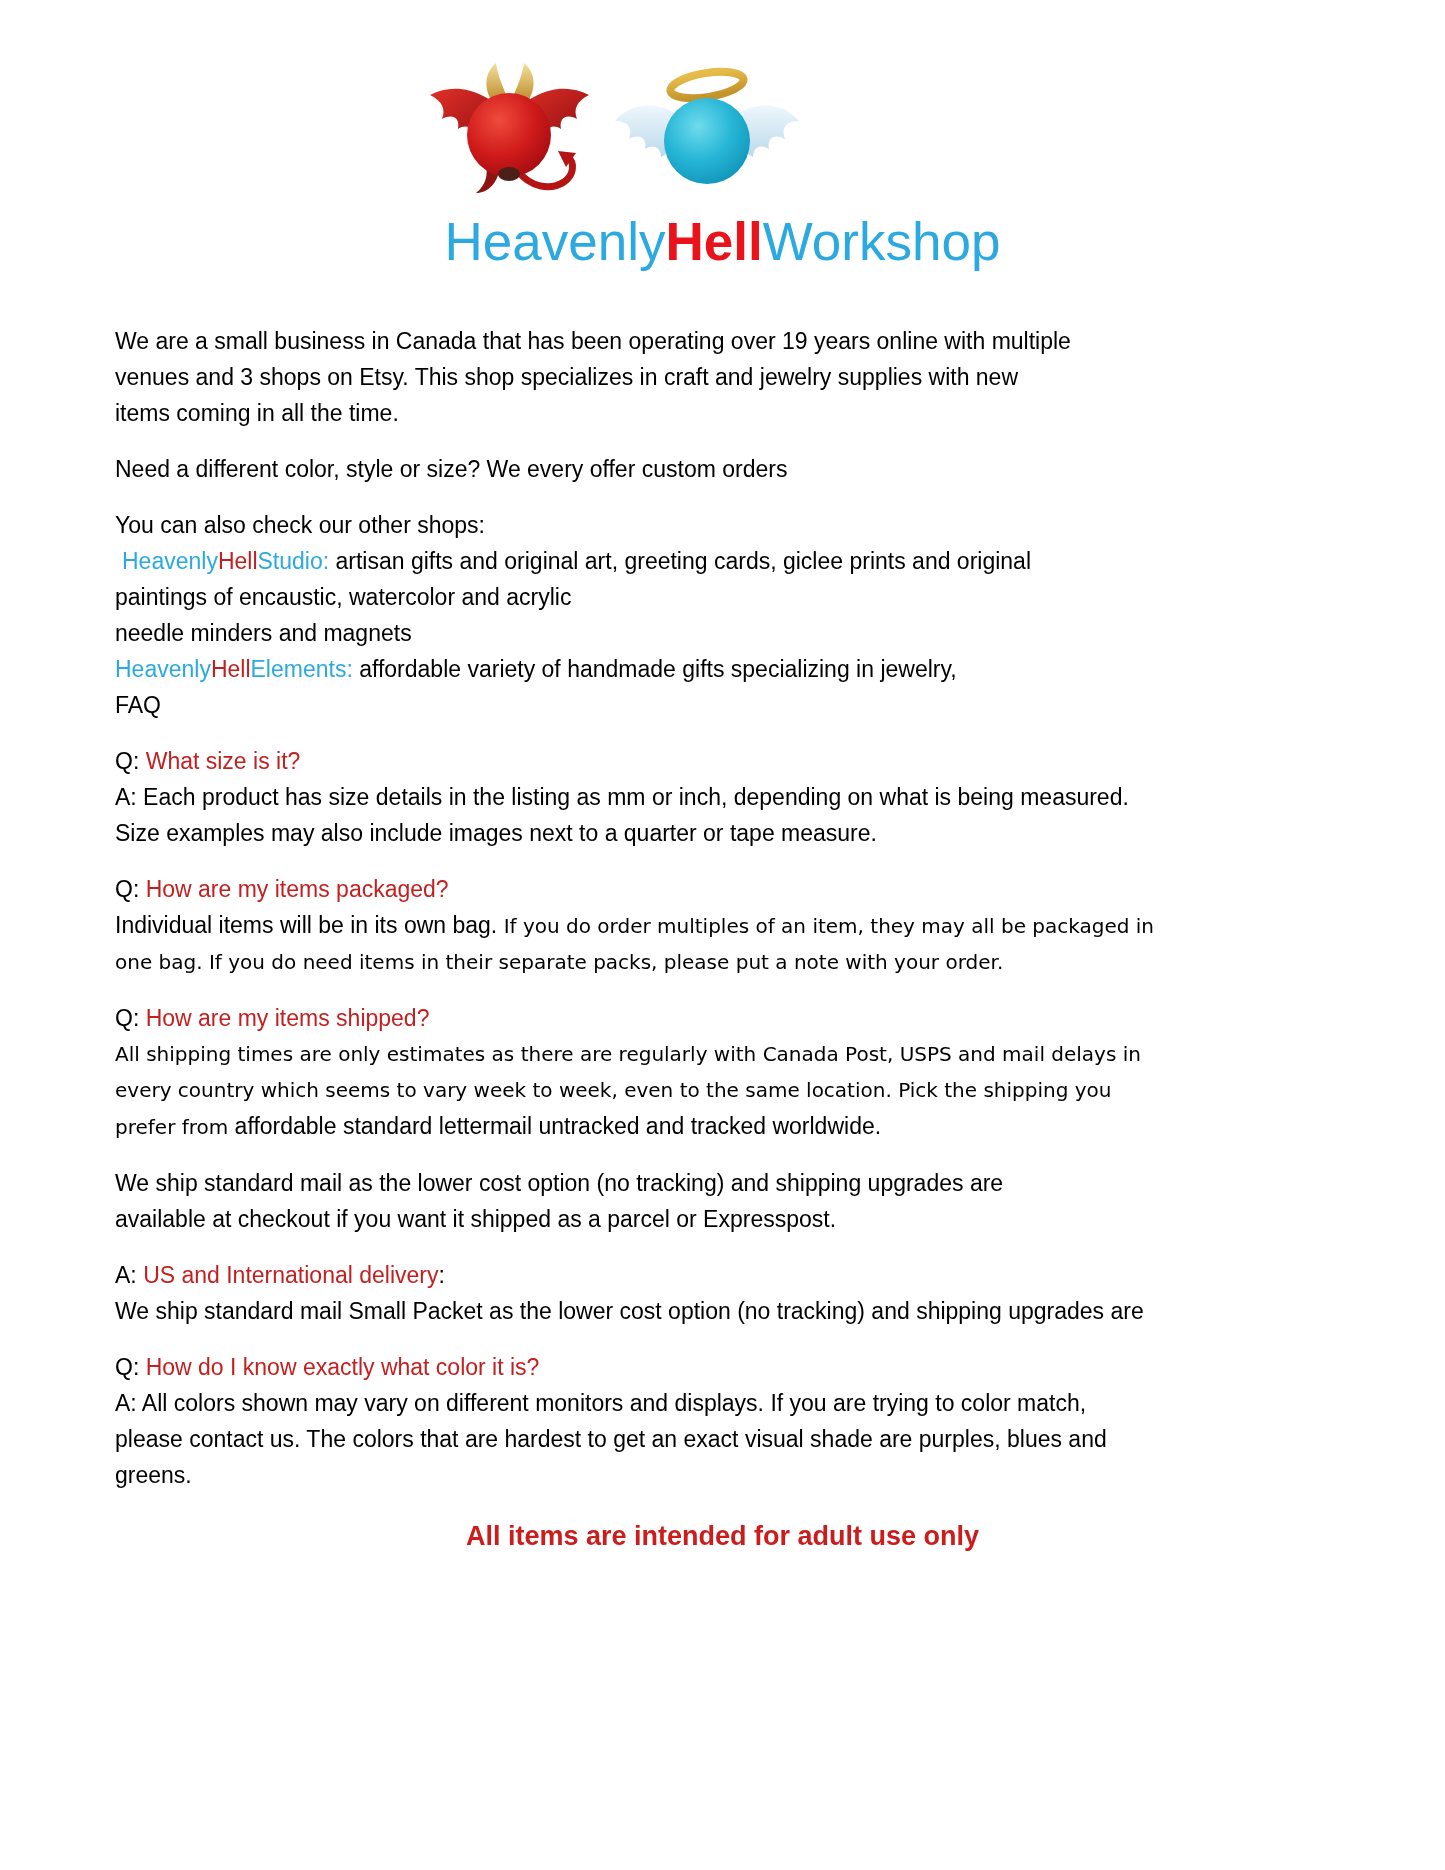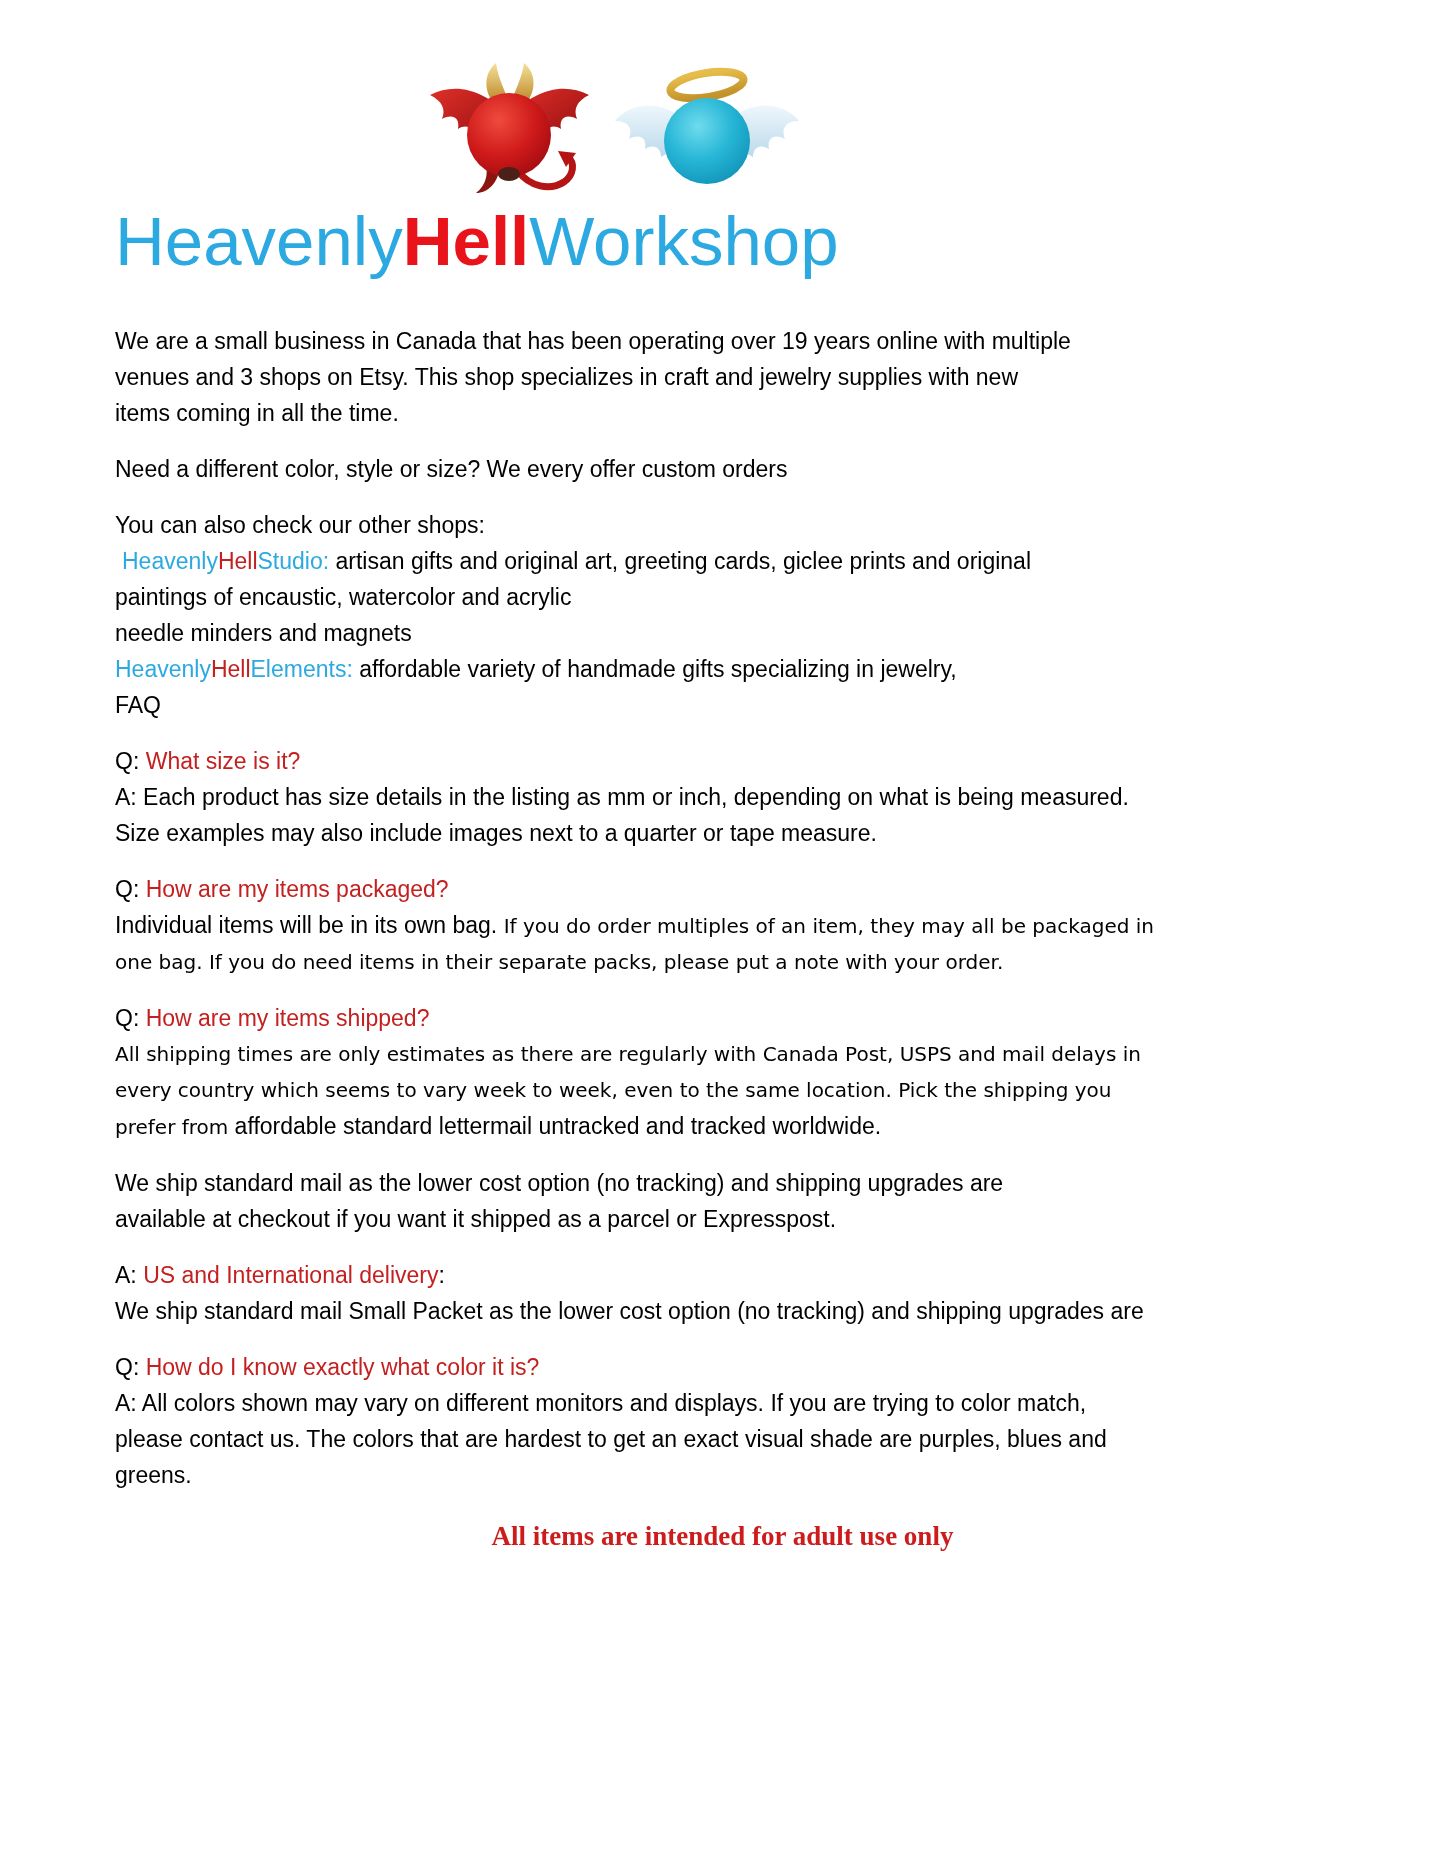--- a/index.html
+++ b/index.html
@@ -7,31 +7,31 @@
     --footer-red:#CC1C1C; --ink:#000000; --bg:#FFFFFF;
   }
   html,body{margin:0;padding:0;background:#fff;}
   .page{
     width:1445px;height:1870px;background:var(--bg);box-sizing:border-box;
     padding:55px 115px 0 115px;position:relative;overflow:hidden;
     font-family:"Liberation Sans",sans-serif;font-size:23px;color:var(--ink);
   }
   .logo-row{display:flex;justify-content:center;align-items:flex-start;gap:12px;
     height:140px;transform:translateX(-112px);}
-  .title{margin:12px 0 0;font-weight:400;font-size:69px;line-height:70px;}
+  .title{margin:12px 0 0;text-align:center;font-weight:400;font-size:53px;line-height:70px;}
   .title .blue{color:var(--blue);}
   .title .hell{color:var(--title-red);font-weight:700;}
   .blk{margin:20px 0 0;line-height:36px;}
   .blk.intro{margin-top:46px;}
   .ln{display:block;white-space:nowrap;}
   .indent1{padding-left:7px;}
   .blue{color:var(--blue);}
   .red{color:var(--heading-red);}
   .hv{font-family:"DejaVu Sans",sans-serif;font-size:20px;}
-  .footer{margin-top:28px;text-align:center;font-family:Liberation Serif, serif;
+  .footer{margin-top:28px;text-align:center;font-family:Liberation Sans, sans-serif;
     font-weight:700;font-size:27px;color:var(--footer-red);white-space:nowrap;}
 </style>
 </head>
 <body>
 
 <div class="page">
 
   <div class="logo-row">
 
     <svg width="175" height="145" viewBox="0 0 175 145">

